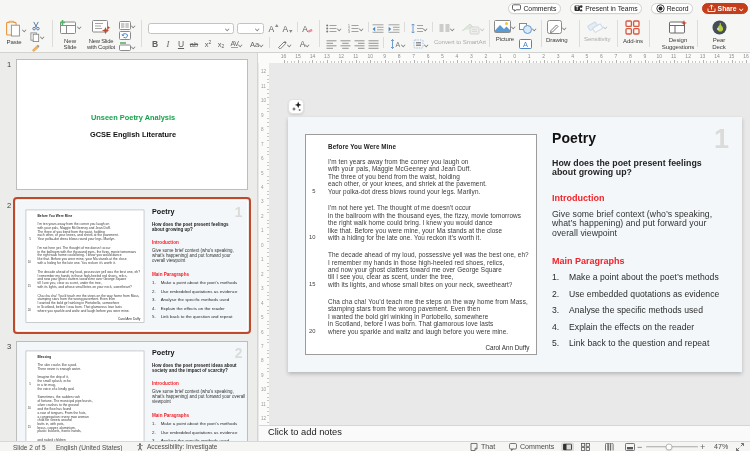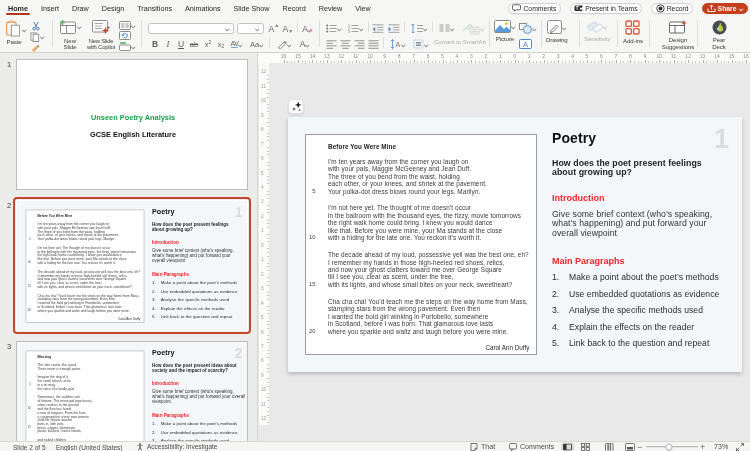--- a/index.html
+++ b/index.html
@@ -87,32 +87,20 @@
   .zoomthumb { position:absolute; width:7px; height:7px; background:#fdfdfd; border:0.5px solid #bbb; border-radius:50%; top:50%; transform:translate(-50%,-50%); box-shadow:0 0.5px 1px rgba(0,0,0,.15); }
   .viewbtn { position:absolute; top:50%; transform:translateY(-50%); display:flex; align-items:center; justify-content:center; }
   .viewbtn.sel { background:#dcdcda; border-radius:2px; width:13px; height:9px; }
 </style>
 </head>
 <body>
 
 <div class="app">
 
   <div class="menubar">
-    <div class="tabs" id="tabs">
-        <div class="tab active">Home</div>
-        <div class="tab">Insert</div>
-        <div class="tab">Draw</div>
-        <div class="tab">Design</div>
-        <div class="tab">Transitions</div>
-        <div class="tab">Animations</div>
-        <div class="tab">Slide Show</div>
-        <div class="tab">Record</div>
-        <div class="tab">Review</div>
-        <div class="tab">View</div>
-      </div>
     <div class="topbtns">
       <div class="topbtn">
         <svg width="9" height="8" viewBox="0 0 9 8">
             <path d="M1.5.8h6c.6 0 1 .4 1 1v3c0 .6-.4 1-1 1H4.2L2.6 7.2V5.8H1.5c-.6 0-1-.4-1-1v-3c0-.6.4-1 1-1z" fill="none" stroke="#3a3a3a" stroke-width=".8"></path>
           </svg>
         <span>Comments</span>
       </div>
       <div class="topbtn">
         <svg width="9" height="9" viewBox="0 0 9 9">
             <rect x="0.5" y="1.5" width="5.5" height="5.5" rx="1" fill="#2b2b2b"></rect>
@@ -1098,20 +1086,23 @@
               <li class="step">
                 <span class="step-n">5.</span>
                 <span>Link back to the question and repeat</span>
               </li>
             </ol>
     </div>
   </div>
       </div>
   </div>
 
+  <div class="notesbar">
+    <span>Click to add notes</span>
+  </div>
 
   <div class="statusbar">
     <span class="sitem small" style="left:13px;">Slide 2 of 5</span>
     <span class="sitem small" style="left:56px;">English (United States)</span>
     <span class="sitem small" style="left:136px;">
       <svg width="8" height="8" viewBox="0 0 8 8">
           <circle cx="4" cy="1.2" r="1" fill="#555"></circle>
           <path d="M1 2.6l2.3.5v1.6L2 7.3l.8.3 1.2-2.4 1.2 2.4.8-.3-1.3-2.6V3.1l2.3-.5-.2-.7-2.8.5h-.4L1.2 1.9z" fill="#555"></path>
         </svg>
       <span>Accessibility: Investigate</span>
@@ -1152,20 +1143,20 @@
     <span class="viewbtn" style="left:625px;">
       <svg width="10" height="8" viewBox="0 0 10 8">
           <rect x="0.5" y="0.5" width="9" height="7" rx="0.8" fill="none" stroke="#555" stroke-width=".8"></rect>
           <rect x="2" y="4" width="6" height="2.4" fill="#555"></rect>
         </svg>
     </span>
     <span class="sitem" style="left:637px; font-size:9px; color:#666;">−</span>
     <span class="zoomtrack" style="left:646px;"></span>
     <span class="zoomthumb" style="left:669px;"></span>
     <span class="sitem" style="left:700px; font-size:9px; color:#666;">+</span>
-    <span class="sitem" style="left:714px;">73%</span>
+    <span class="sitem" style="left:714px;">47%</span>
     <span class="viewbtn" style="left:736px;">
       <svg width="8" height="8" viewBox="0 0 8 8">
           <path d="M5 0.5h2.5V3M3 7.5H0.5V5M7.5 0.5L4.8 3.2M0.5 7.5l2.7-2.7" fill="none" stroke="#555" stroke-width=".8"></path>
         </svg>
     </span>
   </div>
 </div>
 
 </body></html>

